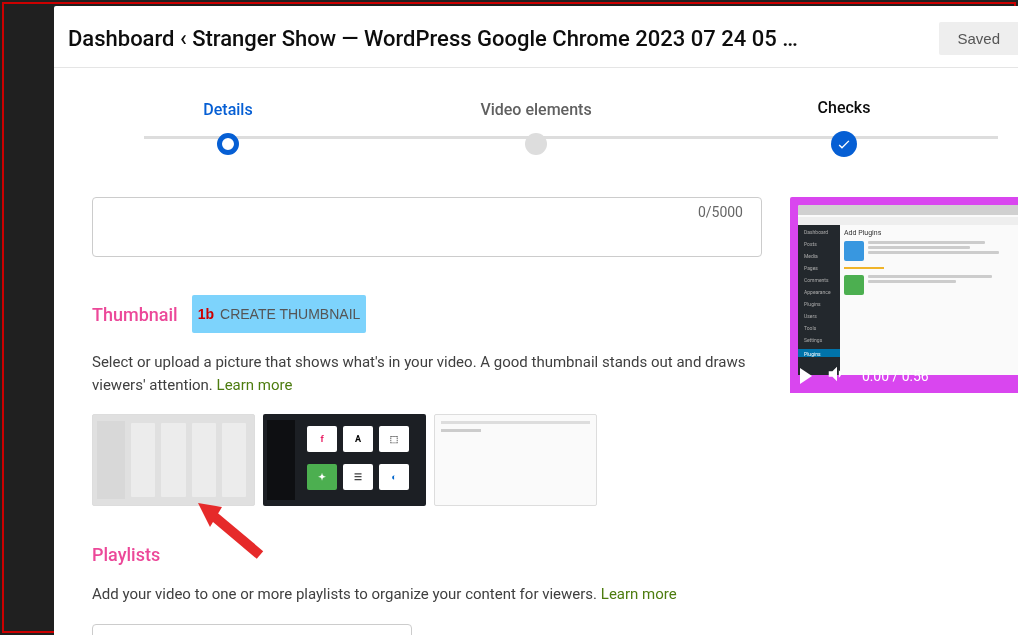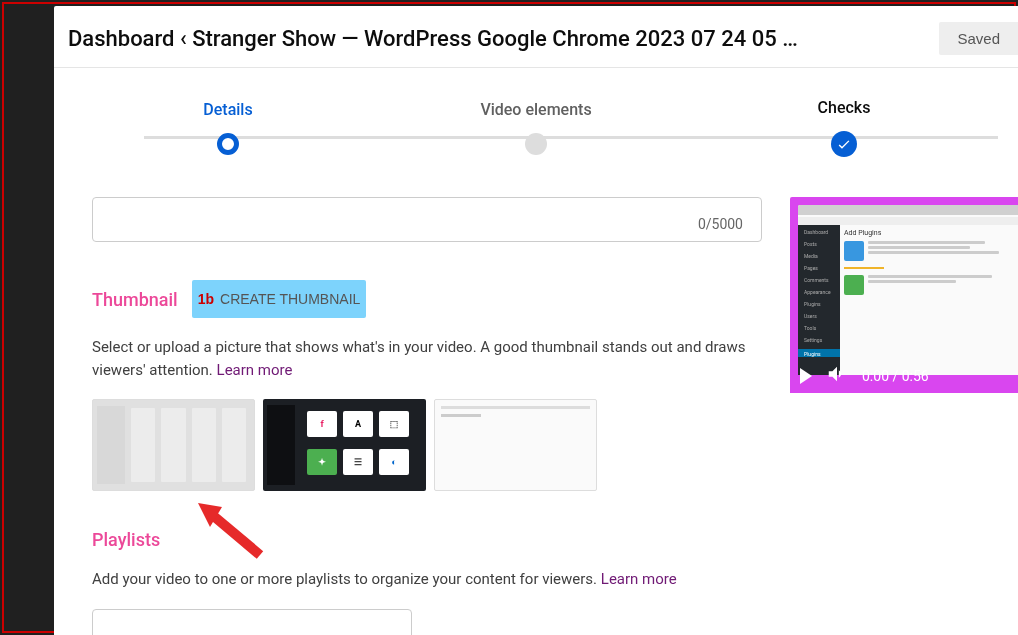--- a/index.html
+++ b/index.html
@@ -17,29 +17,29 @@
 .step-label { font-size: 16px; font-weight: 500; margin-bottom: 14px; color: #606060; }
 .step.active .step-label { color: #065fd4; }
 .step.done .step-label { color: #0d0d0d; }
 .step-dot { width: 22px; height: 22px; border-radius: 50%; background: #ddd; margin: 0 auto; display: flex; align-items: center; justify-content: center; }
 .step:first-child .step-dot { margin-left: 64px; }
 .step.active .step-dot { background: #fff; border: 5px solid #065fd4; }
 .step.done .step-dot { background: #065fd4; width: 26px; height: 26px; }
 .step.done .step-dot svg { width: 16px; height: 16px; fill: #fff; }
 .content { display: flex; padding: 0 20px 0 38px; gap: 28px; }
 .main { flex: 1; min-width: 0; }
-.desc-box { border: 1px solid #ccc; border-radius: 4px; height: 45px; display: flex; align-items: flex-start; justify-content: flex-end; padding: 18px 18px; }
+.desc-box { border: 1px solid #ccc; border-radius: 4px; height: 60px; display: flex; align-items: flex-start; justify-content: flex-end; padding: 6px 18px; }
 .desc-count { color: #666; font-size: 14px; }
 .section { margin-top: 38px; }
 .section-head { display: flex; align-items: center; gap: 14px; }
 .section-title { font-size: 18px; color: #ec4899; font-weight: 500; }
 .create-thumb { background: #7dd3fc; border: none; padding: 11px 6px; display: flex; gap: 6px; font-size: 14px; font-weight: 500; color: #555; border-radius: 2px; }
 .create-thumb .tb { color: #c00; font-weight: 700; font-size: 14px; }
 .section-desc { margin-top: 18px; font-size: 15px; color: #404040; line-height: 1.55; }
-.learn-more { color: #701a75; text-decoration: none; }
+.learn-more { color: #4d7c0f; text-decoration: none; }
 .thumbs { display: flex; gap: 8px; margin-top: 16px; }
 .thumb { width: 163px; height: 92px; border-radius: 2px; position: relative; overflow: hidden; }
 .thumb.upload { border: 2px solid #e62a2a; width: 163px; height: 99px; display: flex; flex-direction: column; align-items: center; justify-content: center; gap: 10px; }
 .thumb.upload svg { width: 30px; height: 26px; fill: none; stroke: #888; stroke-width: 1.5; }
 .thumb.upload-label { font-size: 13px; color: #666; }
 .thumb.preview { background: #4a4a4a; }
 .thumb.preview.light { background: #e0e0e0; border: 1px solid #ddd; }
 .thumb.preview.wp { background: #1c1f24; }
 .thumb-bars { position: absolute; inset: 8px 8px 8px 38px; display: flex; gap: 6px; }
 .thumb-bars div { flex: 1; background: rgba(255,255,255,0.4); border-radius: 1px; }

